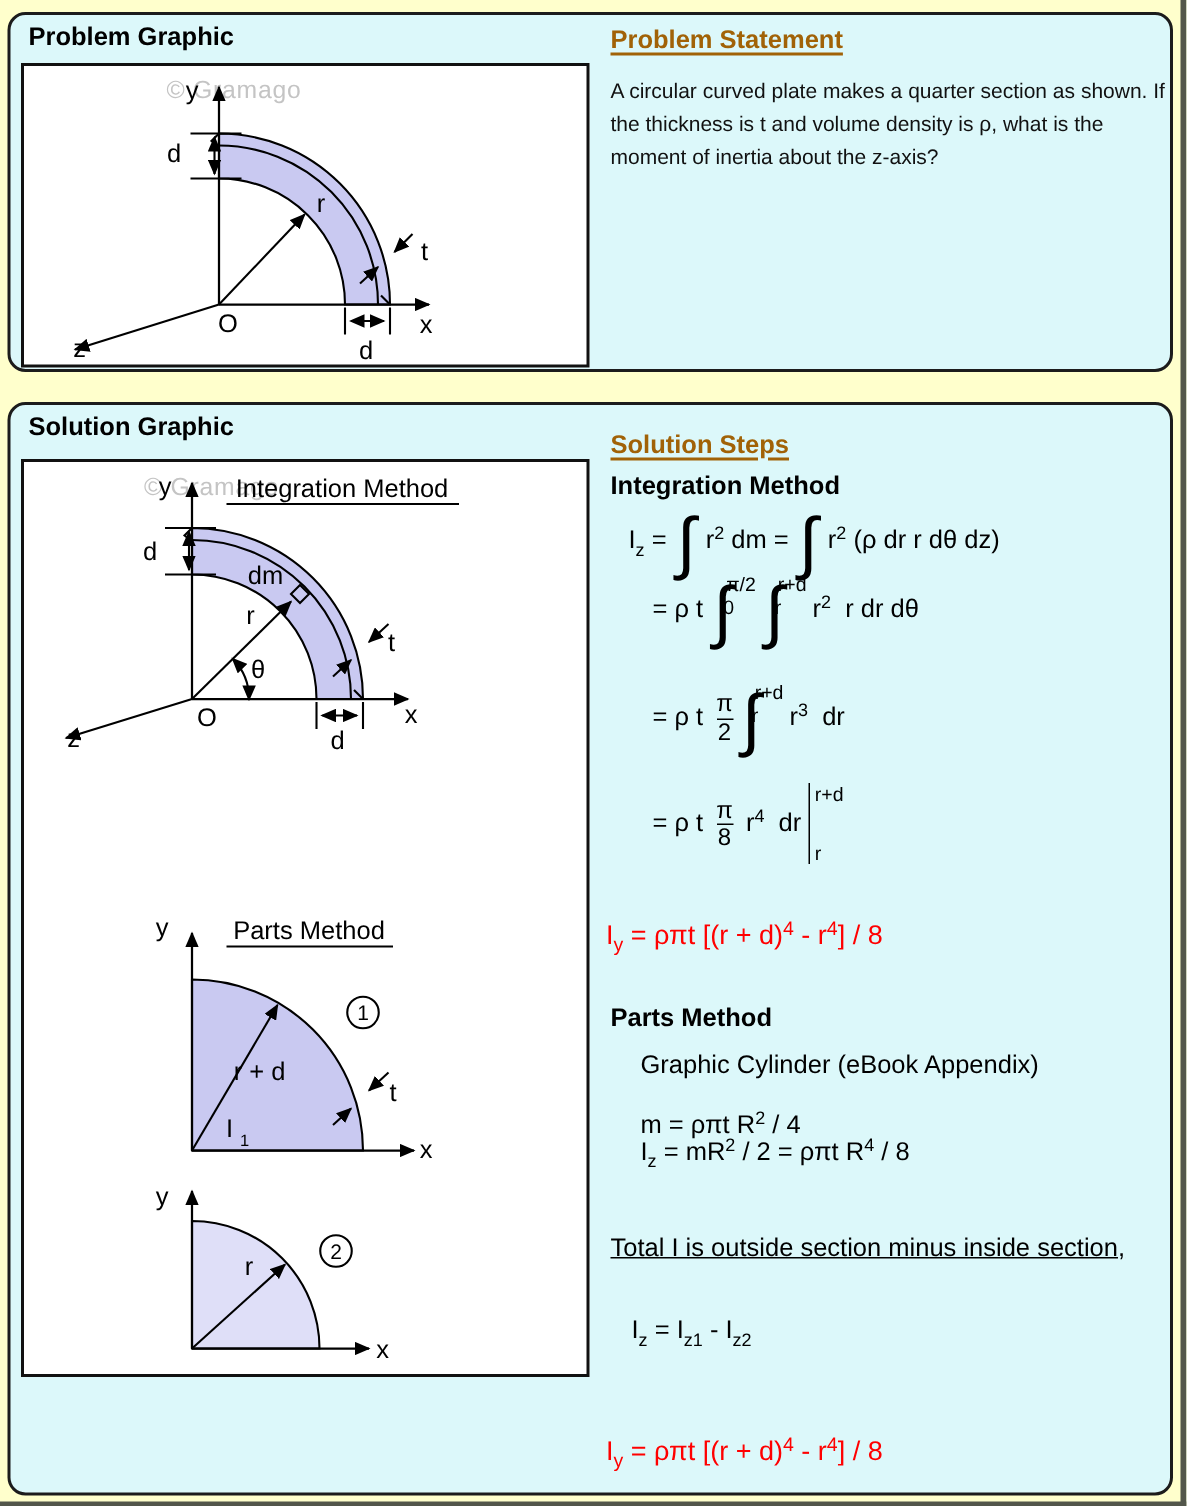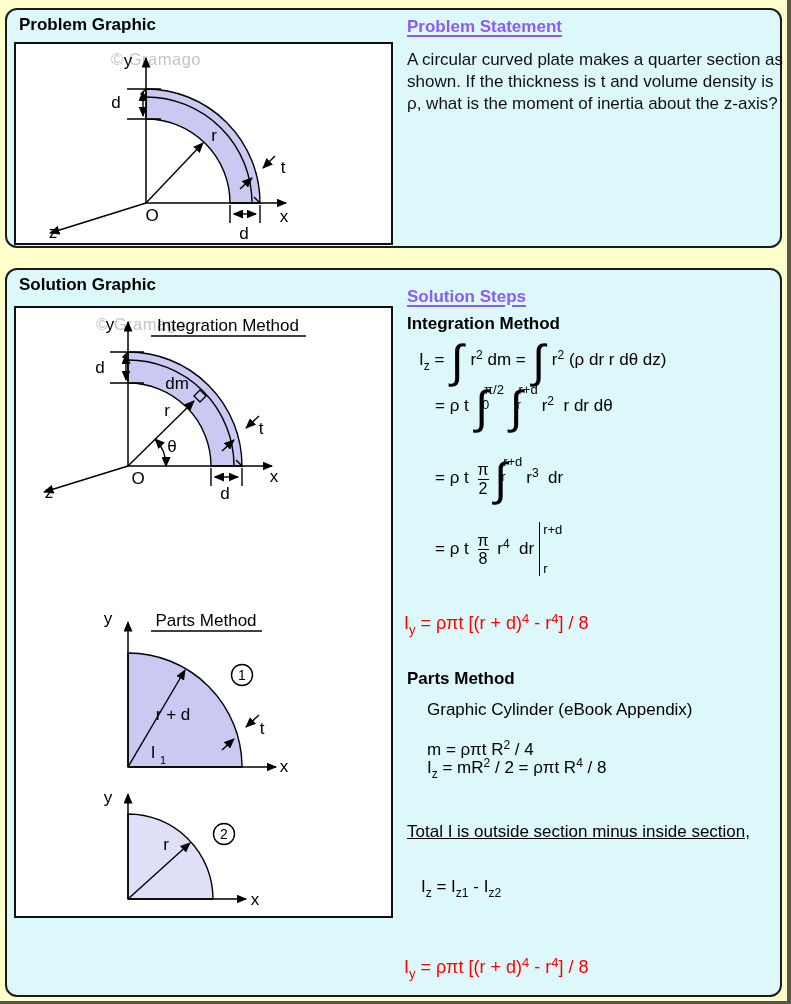--- a/index.html
+++ b/index.html
@@ -8,22 +8,22 @@
   .edge-right{position:absolute;top:0;right:0;width:4px;height:1004px;background:#53564B;}
   .edge-bottom{position:absolute;left:0;bottom:0;width:791px;height:3px;background:#53564B;}
   .panel{position:absolute;left:5px;width:777px;background:#DCF8FA;border:2px solid #1c1c1c;border-radius:12px;box-sizing:border-box;}
   .panel-top{top:8px;height:240px;}
   .panel-bottom{top:268px;height:729px;}
   .panel-title{position:absolute;left:12px;top:5px;margin:0;font-size:17px;font-weight:bold;color:#000;}
   .underlined{text-decoration:underline;text-decoration-thickness:2px;text-underline-offset:3px;}
   .gbox{position:absolute;background:#fff;border:2px solid #111;box-sizing:content-box;}
   .gbox1{left:7px;top:32px;width:375px;height:199px;}
   .gbox2{left:7px;top:36px;width:375px;height:608px;}
-  .col-title{position:absolute;margin:0;font-size:17px;font-weight:bold;color:#8b5cf6;}
-  .statement{position:absolute;left:400px;top:39px;width:380px;margin:0;font-size:17px;line-height:22px;color:#111;}
+  .col-title{position:absolute;margin:0;font-size:17px;font-weight:bold;color:#a16207;}
+  .statement{position:absolute;left:400px;top:39px;width:380px;margin:0;font-size:14px;line-height:22px;color:#111;}
   
   .eq{position:absolute;font-size:17px;color:#000;white-space:nowrap;}
   .tk,.tk-sub,.tk-sup{white-space:pre;}
   .tk-sub{font-size:12px;vertical-align:-5px;}
   .tk-sup{font-size:12px;vertical-align:6px;}
   .tk-int{display:inline-flex;align-items:stretch;vertical-align:middle;margin:0 2px;}
   .int-sym{font-size:46px;line-height:50px;font-weight:300;}
   .int-lims{display:inline-flex;flex-direction:column;font-size:13px;margin-left:-4px;padding:0 2px 2px 0;}
   .int-hi{display:block;}
   .int-lo{display:block;margin-left:-2px;}

